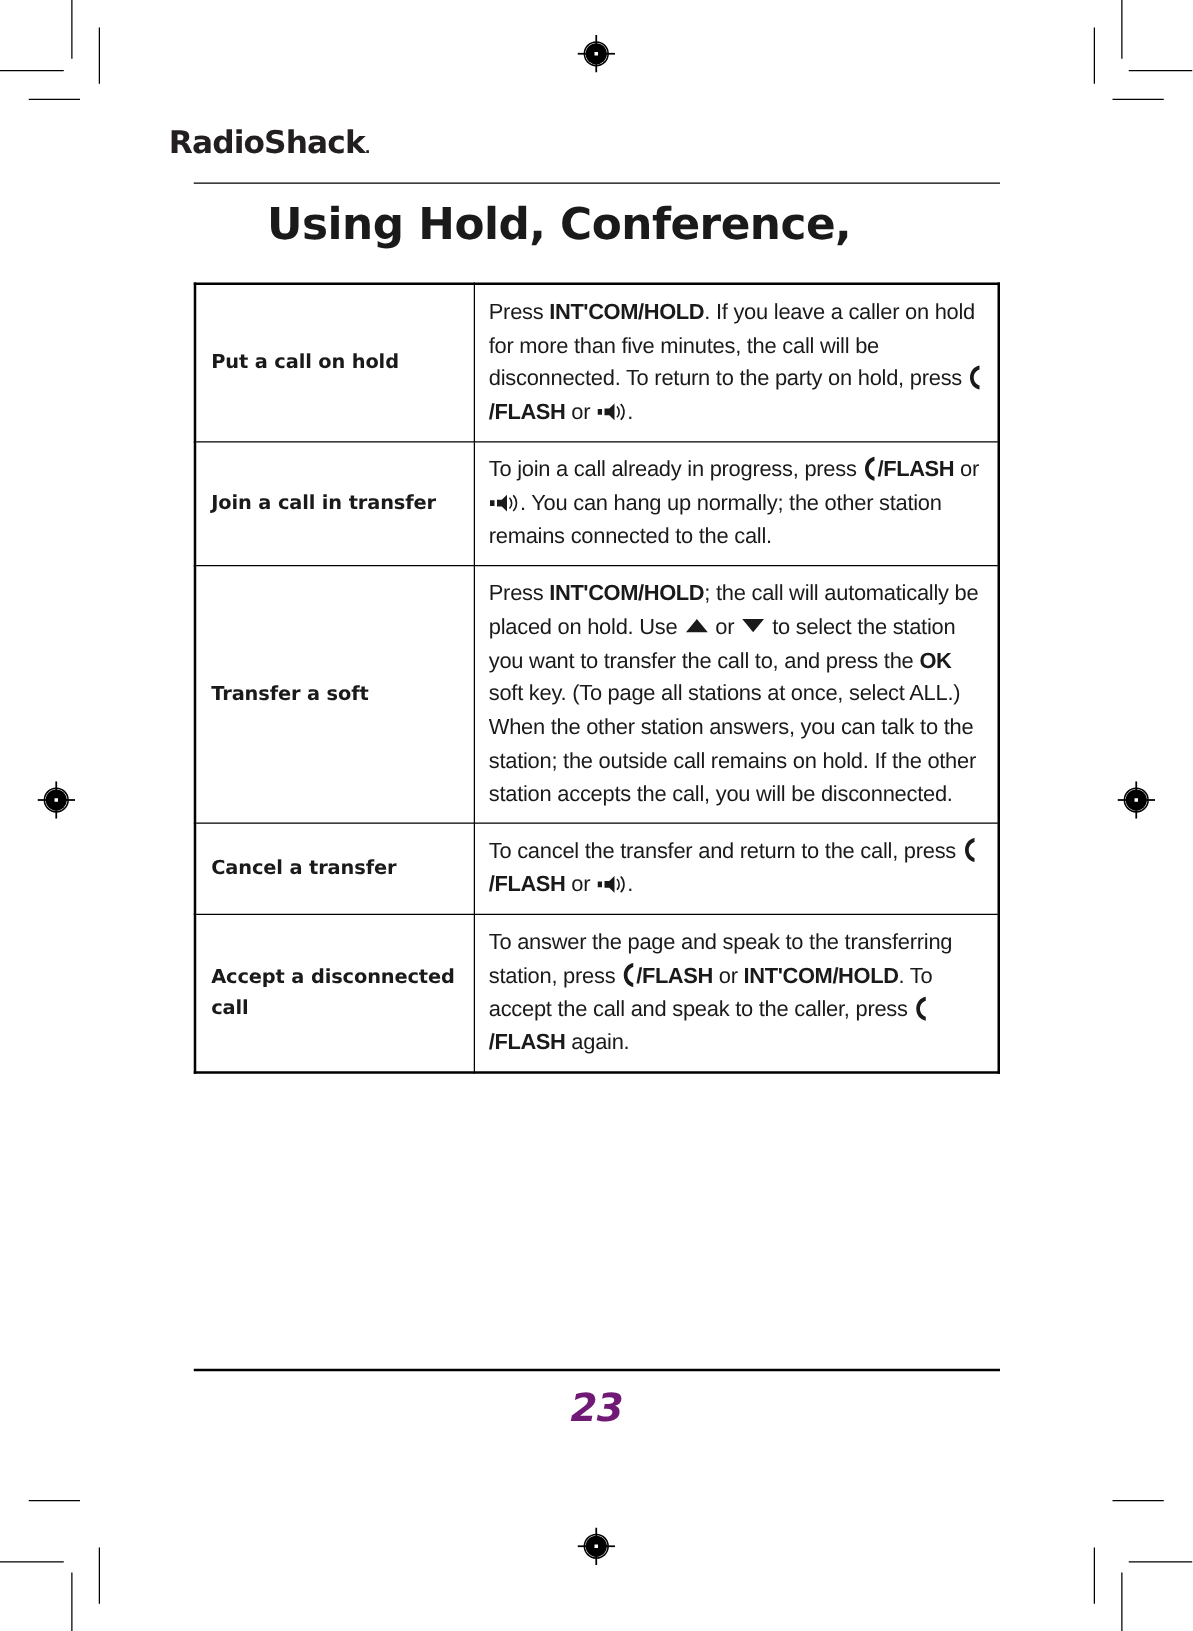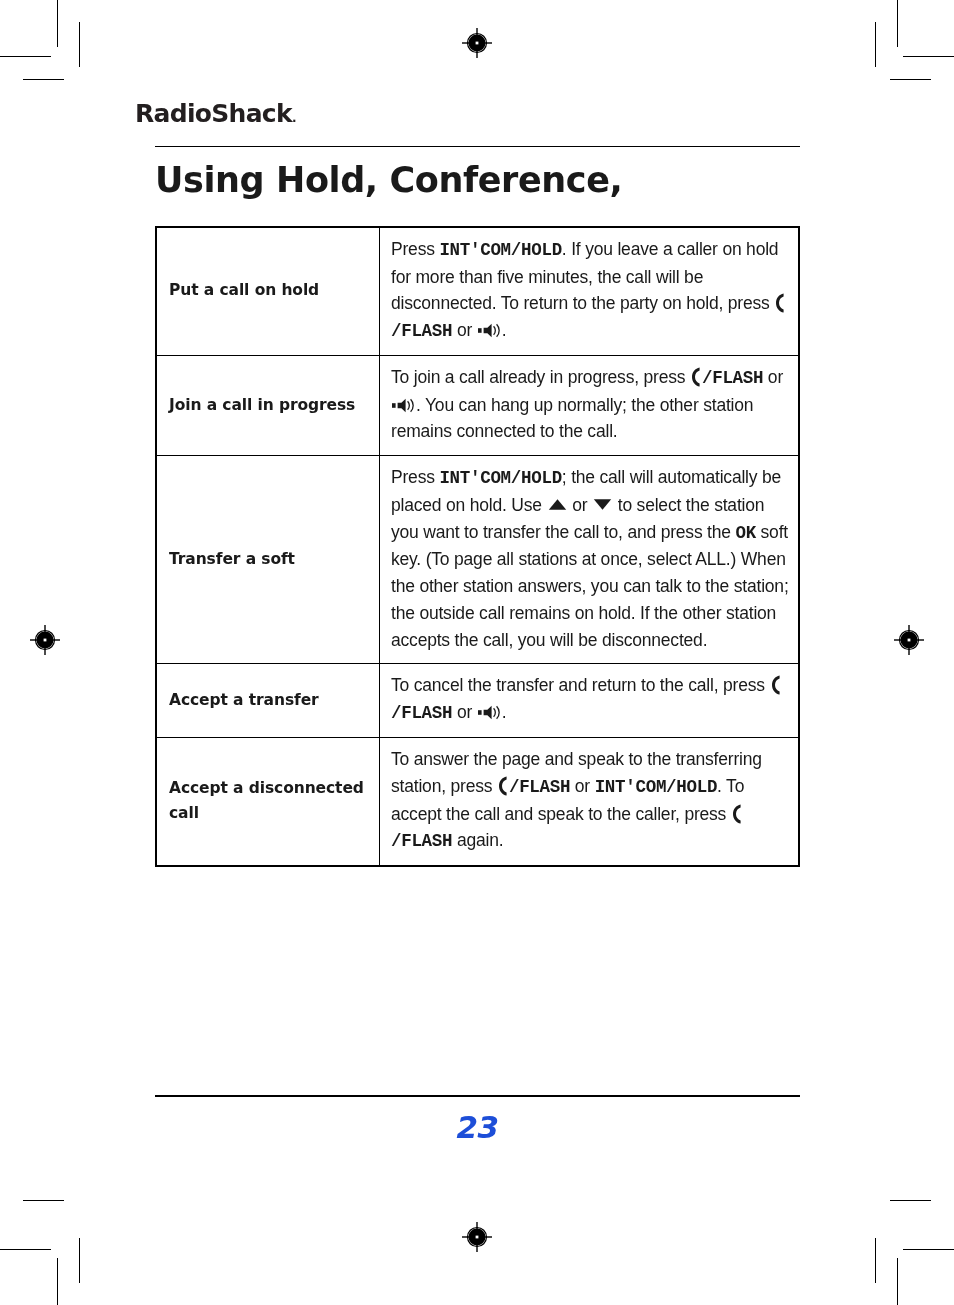--- a/index.html
+++ b/index.html
@@ -63,20 +63,21 @@
   }
 
   .page-title {
     font-family: "DejaVu Sans", sans-serif;
     font-weight: bold;
     font-size: 35px;
     line-height: 1.35;
     letter-spacing: -0.4px;
     color: #1a1a1a;
     margin: 0 0 22px 0;
+    text-align: right;
   }
   .page-title .line { display: block; }
 
   
   table.manual-table {
     border-collapse: collapse;
     width: 645px;
     table-layout: fixed;
     border: 2.2px solid #000;
   }
@@ -96,21 +97,21 @@
   table.manual-table td.col-desc {
     font-family: "Liberation Sans", sans-serif;
     font-size: 17.5px;
     line-height: 1.53;
     vertical-align: top;
     letter-spacing: -0.2px;
     padding: 8px 6px 10px 11px;
   }
   .col-desc b,
   .col-desc strong {
-    font-family: Liberation Mono, monospace;
+    font-family: Liberation Sans, sans-serif;
     font-weight: bold;
     letter-spacing: -0.3px;
   }
 
   
   .icon-inline {
     display: inline-block;
     vertical-align: -2px;
   }
   .icon-handset {
@@ -143,21 +144,21 @@
   .footer-rule {
     border: none;
     border-top: 2.2px solid #000;
     margin: 0 0 12px 0;
   }
   .page-number {
     font-family: "DejaVu Sans", sans-serif;
     font-weight: bold;
     font-style: italic;
     font-size: 31px;
-    color: #1d4ed8;
+    color: #701a75;
     letter-spacing: -0.5px;
   }
 </style>
 </head>
 <body>
 
 <div class="crop-mark crop-v" style="left:57px; top:0px; height:47px;"></div>
 <div class="crop-mark crop-h" style="left:0px; top:56px; width:51px;"></div>
 <div class="crop-mark crop-v" style="left:79px; top:22px; height:45px;"></div>
 <div class="crop-mark crop-h" style="left:23px; top:79px; width:41px;"></div>
@@ -231,40 +232,40 @@
           <td class="col-desc">Press <b>INT'COM/HOLD</b>. If you leave a caller on hold for more than five minutes, the call will be disconnected. To return to the party on hold, press <span class="icon-inline icon-handset"><svg viewBox="0 0 12 20" width="12" height="20" aria-hidden="true">
                 <path d="M9.6 0.4 C5.2 1.2 2.0 5.0 2.0 10.0 C2.0 15.0 5.2 18.8 9.6 19.6 L9.6 16.4 C6.9 15.6 5.0 13.1 5.0 10.0 C5.0 6.9 6.9 4.4 9.6 3.6 Z" fill="#1a1a1a"></path>
               </svg></span><b>/FLASH</b> or <span class="icon-inline icon-speaker"><svg viewBox="0 0 23 15" width="23" height="15" aria-hidden="true">
                 <rect x="0" y="5.2" width="3.6" height="4.6" fill="#1a1a1a"></rect>
                 <path d="M5.6 4.8 L9.4 4.8 L13.6 0.8 L13.6 14.2 L9.4 10.2 L5.6 10.2 Z" fill="#1a1a1a"></path>
                 <path d="M15.6 3.2 A6.2 6.2 0 0 1 15.6 11.8" fill="none" stroke="#1a1a1a" stroke-width="1.3"></path>
                 <path d="M18.6 1.2 A9.0 9.0 0 0 1 18.6 13.8" fill="none" stroke="#1a1a1a" stroke-width="1.3"></path>
               </svg></span>.</td>
         </tr>
         <tr>
-          <td class="col-action">Join a call in progress</td>
+          <td class="col-action">Join a call in transfer</td>
           <td class="col-desc">To join a call already in progress, press <span class="icon-inline icon-handset"><svg viewBox="0 0 12 20" width="12" height="20" aria-hidden="true">
                 <path d="M9.6 0.4 C5.2 1.2 2.0 5.0 2.0 10.0 C2.0 15.0 5.2 18.8 9.6 19.6 L9.6 16.4 C6.9 15.6 5.0 13.1 5.0 10.0 C5.0 6.9 6.9 4.4 9.6 3.6 Z" fill="#1a1a1a"></path>
               </svg></span><b>/FLASH</b> or <span class="icon-inline icon-speaker"><svg viewBox="0 0 23 15" width="23" height="15" aria-hidden="true">
                 <rect x="0" y="5.2" width="3.6" height="4.6" fill="#1a1a1a"></rect>
                 <path d="M5.6 4.8 L9.4 4.8 L13.6 0.8 L13.6 14.2 L9.4 10.2 L5.6 10.2 Z" fill="#1a1a1a"></path>
                 <path d="M15.6 3.2 A6.2 6.2 0 0 1 15.6 11.8" fill="none" stroke="#1a1a1a" stroke-width="1.3"></path>
                 <path d="M18.6 1.2 A9.0 9.0 0 0 1 18.6 13.8" fill="none" stroke="#1a1a1a" stroke-width="1.3"></path>
               </svg></span>. You can hang up normally; the other station remains connected to the call.</td>
         </tr>
         <tr>
           <td class="col-action">Transfer a soft</td>
           <td class="col-desc">Press <b>INT'COM/HOLD</b>; the call will automatically be placed on hold. Use <span class="icon-inline icon-tri"><svg viewBox="0 0 19 13" width="19" height="13" aria-hidden="true">
                 <path d="M9.5 1.2 L18.2 11.8 L0.8 11.8 Z" fill="#1a1a1a"></path>
               </svg></span> or <span class="icon-inline icon-tri"><svg viewBox="0 0 19 13" width="19" height="13" aria-hidden="true">
                 <path d="M9.5 11.8 L0.8 1.2 L18.2 1.2 Z" fill="#1a1a1a"></path>
               </svg></span> to select the station you want to transfer the call to, and press the <b>OK</b> soft key. (To page all stations at once, select ALL.) When the other station answers, you can talk to the station; the outside call remains on hold. If the other station accepts the call, you will be disconnected.</td>
         </tr>
         <tr>
-          <td class="col-action">Accept a transfer</td>
+          <td class="col-action">Cancel a transfer</td>
           <td class="col-desc">To cancel the transfer and return to the call, press <span class="icon-inline icon-handset"><svg viewBox="0 0 12 20" width="12" height="20" aria-hidden="true">
                 <path d="M9.6 0.4 C5.2 1.2 2.0 5.0 2.0 10.0 C2.0 15.0 5.2 18.8 9.6 19.6 L9.6 16.4 C6.9 15.6 5.0 13.1 5.0 10.0 C5.0 6.9 6.9 4.4 9.6 3.6 Z" fill="#1a1a1a"></path>
               </svg></span><b>/FLASH</b> or <span class="icon-inline icon-speaker"><svg viewBox="0 0 23 15" width="23" height="15" aria-hidden="true">
                 <rect x="0" y="5.2" width="3.6" height="4.6" fill="#1a1a1a"></rect>
                 <path d="M5.6 4.8 L9.4 4.8 L13.6 0.8 L13.6 14.2 L9.4 10.2 L5.6 10.2 Z" fill="#1a1a1a"></path>
                 <path d="M15.6 3.2 A6.2 6.2 0 0 1 15.6 11.8" fill="none" stroke="#1a1a1a" stroke-width="1.3"></path>
                 <path d="M18.6 1.2 A9.0 9.0 0 0 1 18.6 13.8" fill="none" stroke="#1a1a1a" stroke-width="1.3"></path>
               </svg></span>.</td>
         </tr>
         <tr>

